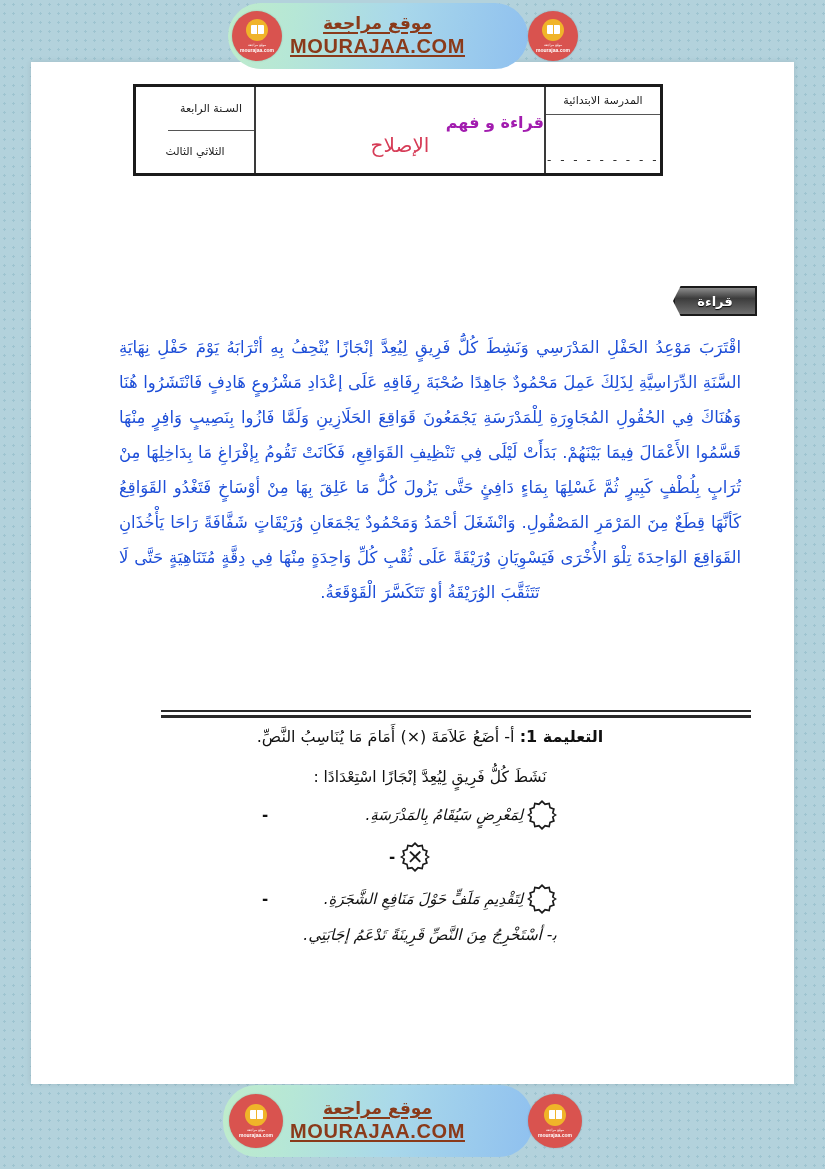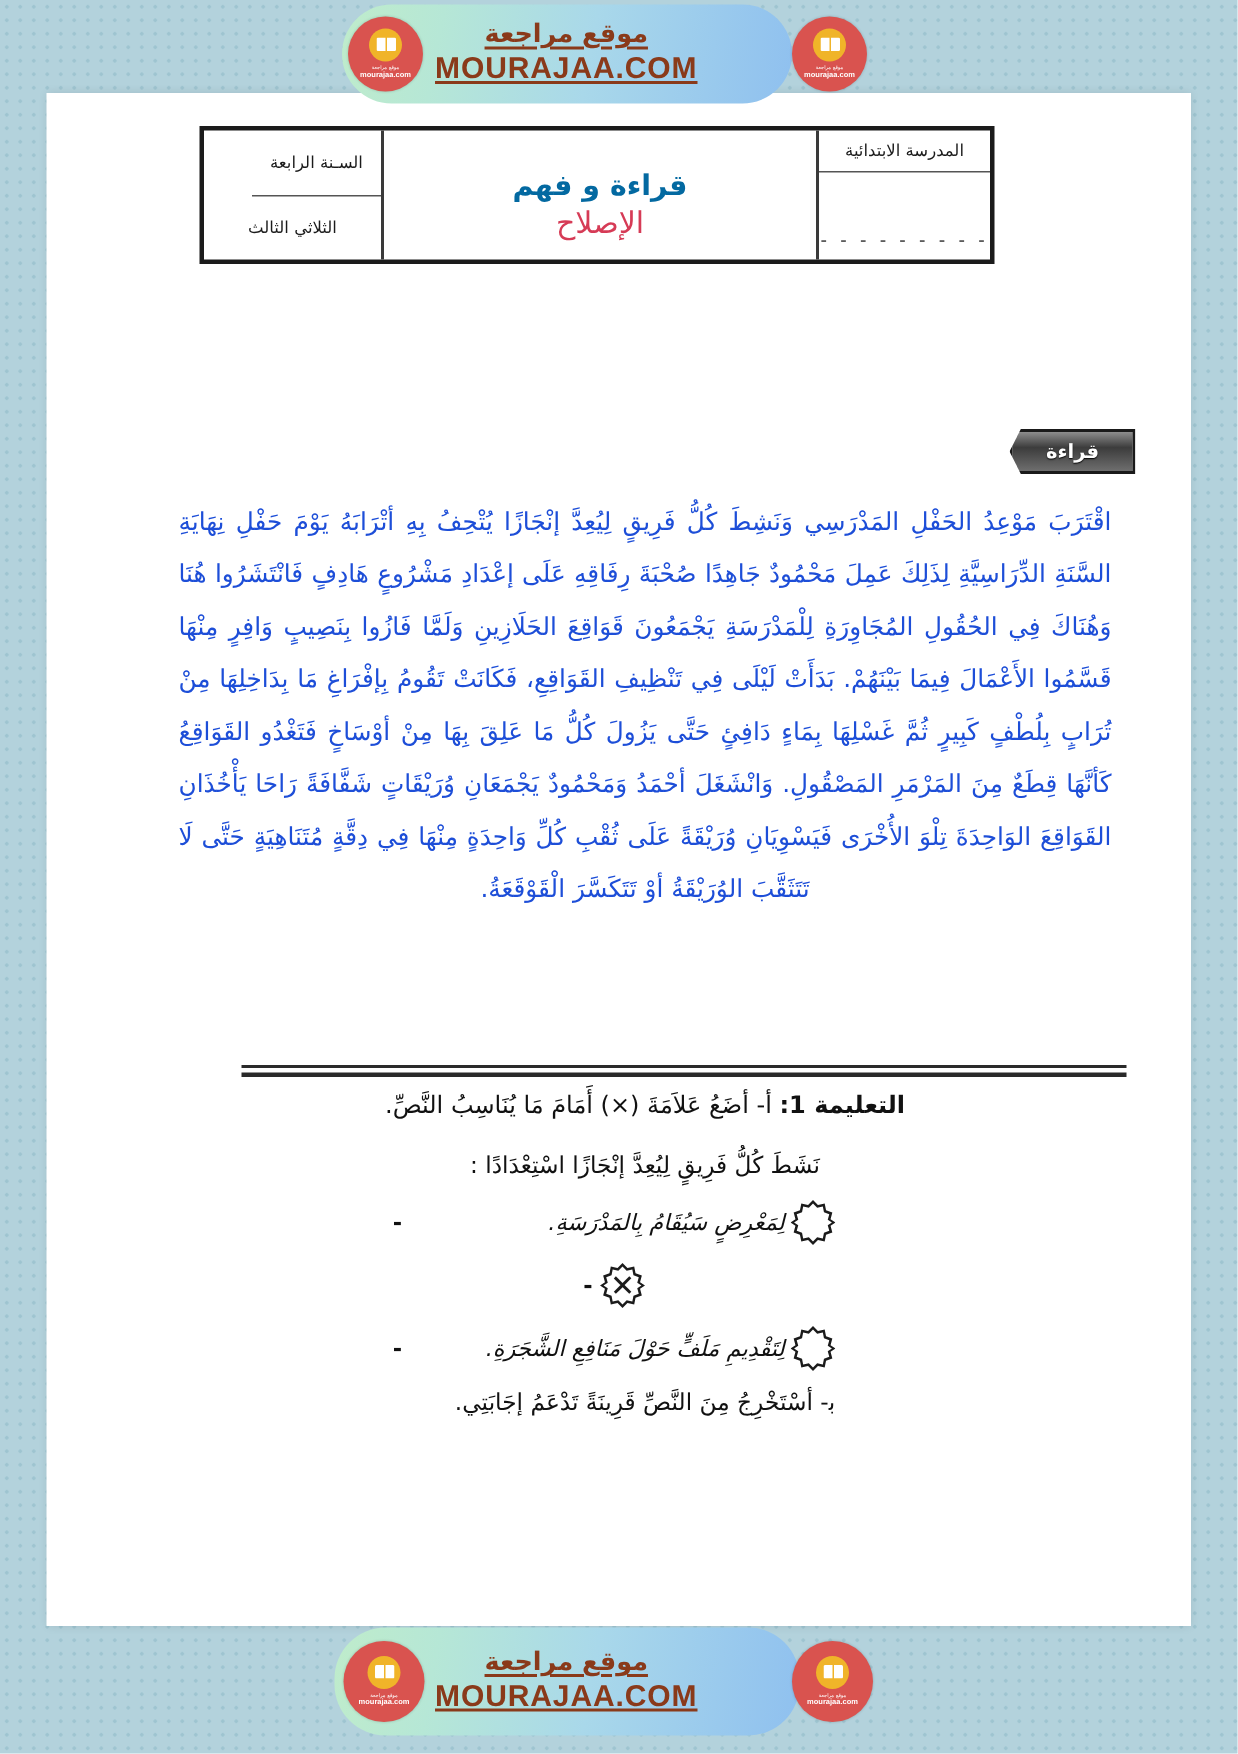--- a/index.html
+++ b/index.html
@@ -158,24 +158,24 @@
     font-family: "DejaVu Sans", sans-serif;
   }
   .ht-right .ht-cell:first-child { border-bottom: 1px solid #555; }
   .ht-left .ht-cell:first-child { border-bottom: 1px solid #555; margin-left: 32px; }
   .ht-dashes {
     letter-spacing: 2.5px;
     font-size: 12px;
     color: #333;
   }
   .ht-title {
-    font-size: 19px;
-    font-weight: bold;
-    color: #0369a1;
-    text-align: center;
+    font-size: 16px;
+    font-weight: bold;
+    color: #a21caf;
+    text-align: right;
     margin-top: 26px;
   }
   .ht-correction {
     font-size: 20px;
     color: #d63b56;
     text-align: center;
     margin-top: 1px;
     font-family: "DejaVu Sans", sans-serif;
   }
 
@@ -308,20 +308,21 @@
     font-size: 20px;
     color: #1b1b1b;
     line-height: 1;
     z-index: 2;
   }
 
   .q-b {
     font-size: 15.5px;
     text-align: center;
     margin-top: 6px;
+    font-style: italic;
   }
 </style>
 </head>
 <body>
 
 <div class="banner banner-top">
   <div class="logo logo-left">
     <div class="logo-mark">
         <span></span>
       </div>

